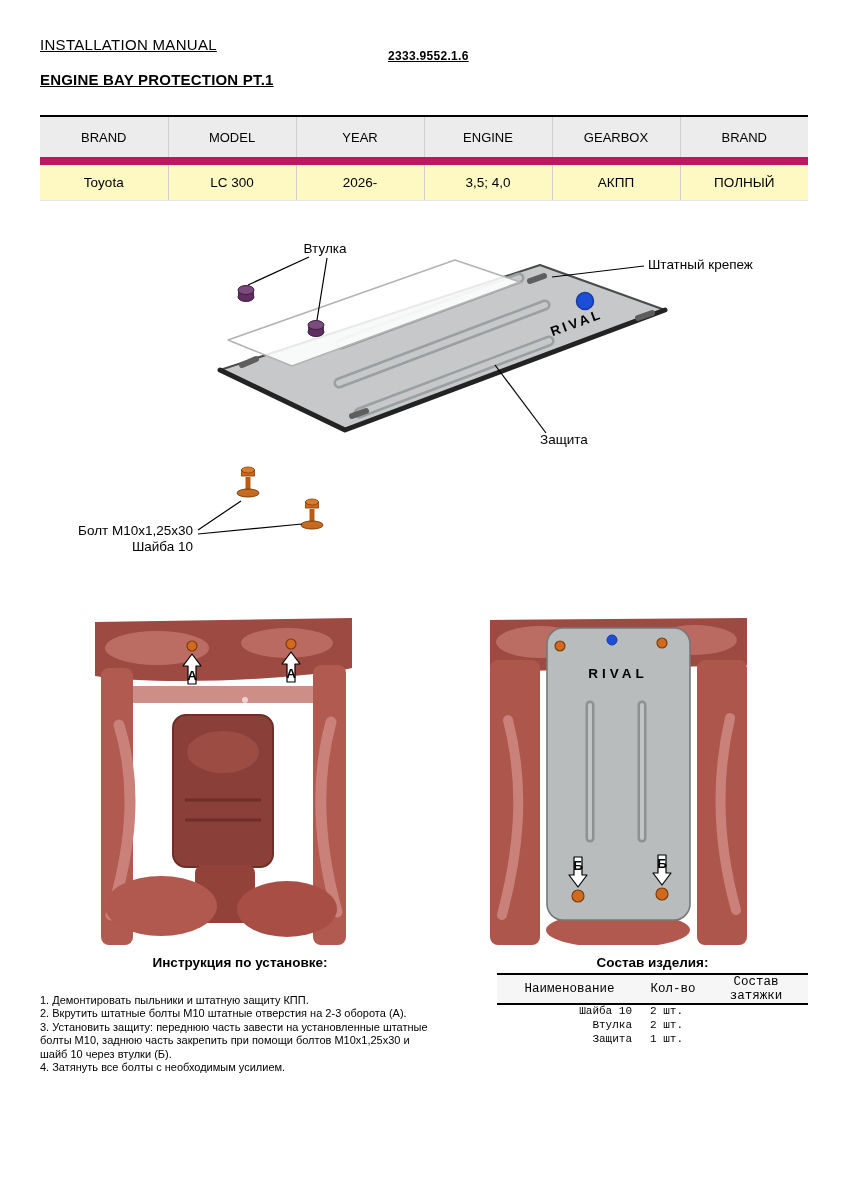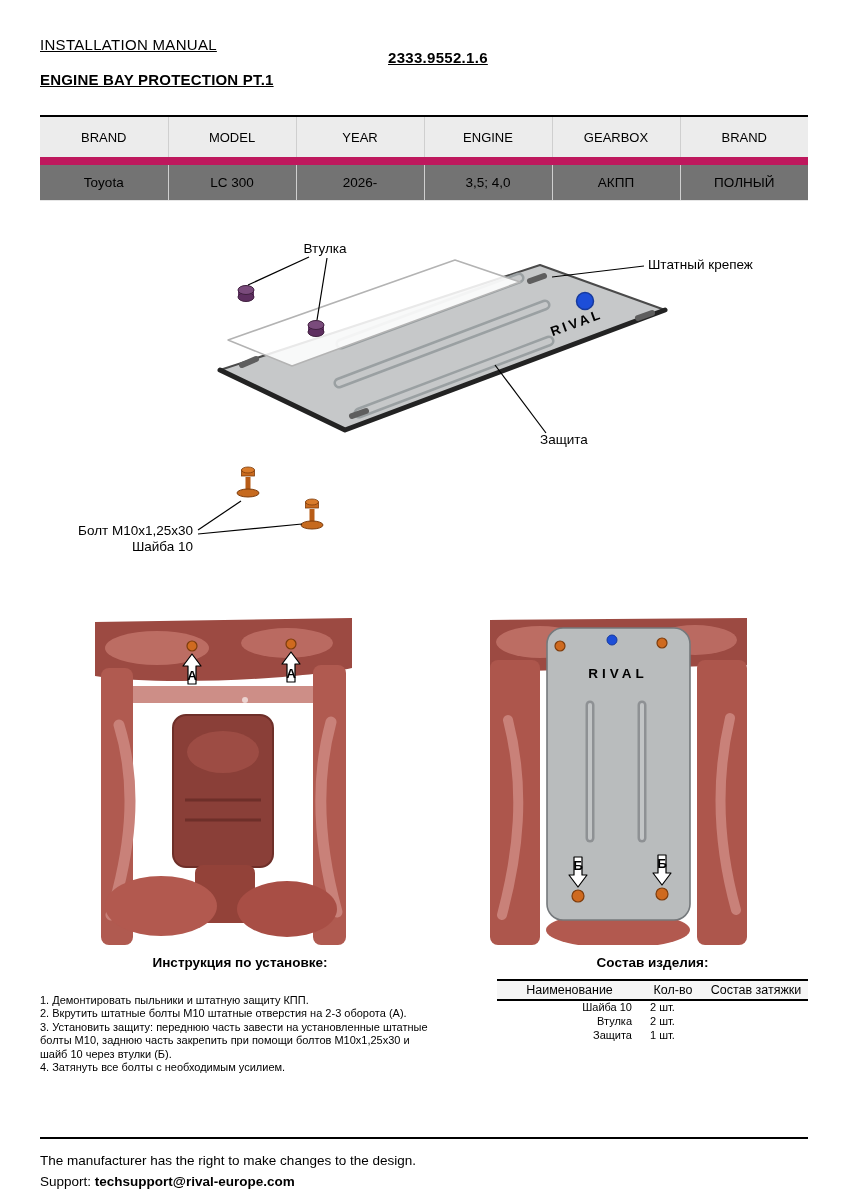--- a/index.html
+++ b/index.html
@@ -10,50 +10,50 @@
     color:#000;
     position:relative;
   }
   .page { width:848px; height:1200px; padding:36px 40px 0; position:relative; overflow:hidden; }
 
   
   .doc-header { display:flex; align-items:flex-start;text-decoration:underline; }
   .title-block { width:348px; }
   .t1 { font-size:15px; letter-spacing:.3px; }
   .t2 { font-size:15px; font-weight:bold; margin-top:18px; letter-spacing:.2px; }
-  .part-number { font-size:15px; font-weight:bold; margin-top:13px; letter-spacing:.3px; }
+  .part-number { font-size:12px; font-weight:bold; margin-top:13px; letter-spacing:.3px; }
 
   
   .spec-table { width:100%; border-collapse:collapse; margin-top:27px; border-top:2px solid #000; table-layout:fixed; }
   .spec-table th {
     background:#ececec; font-weight:normal; font-size:13px; height:45px;
     text-align:center; border-bottom:8px solid #be185d;
   }
   .spec-table td {
     font-size:13.5px; height:39px; text-align:center;
-    background:#737373; border-bottom:1px solid #e6e6e6;
+    background:#fef9c3; border-bottom:1px solid #e6e6e6;
   }
   .spec-table th + th, .spec-table td + td { border-left:1px solid #cfcfcf; }
 
   
   .diagram { margin-top:34px; }
   .diagram svg, .photo svg { display:block; }
   .svg-label { font-family:"Liberation Sans", sans-serif; font-size:13.5px; fill:#000; }
 
   
   .photos { display:flex; margin-top:25px; margin-left:55px; gap:138px; }
   .photo { width:257px; height:335px; background:#fff; }
 
   
   .bottom { display:flex; margin-top:10px; }
   .instructions { width:400px; }
   .section-title { font-size:13.5px; font-weight:bold;text-align:center; }
   .steps { margin-top:24px; font-size:11px; line-height:13.5px; width:398px; }
   .parts { margin-left:57px; width:311px; }
-  .parts-table { width:100%; border-collapse:collapse; margin-top:9px; border-top:2px solid #000; table-layout:fixed; }
+  .parts-table { width:100%; border-collapse:collapse; margin-top:3px; border-top:2px solid #000; table-layout:fixed;font-family:Liberation Mono, monospace; }
   .parts-table th {
     font-weight:normal; font-size:12.5px; height:20px; background:#f6f6f6;
     border-bottom:2px solid #000; text-align:center;
   }
   .parts-table td { font-size:11px; height:14px; }
   .col-name  { width:145px; }
   .col-qty   { width:62px; }
   .col-torq  { width:104px; }
   .parts-table td.name { text-align:right; padding-right:10px; }
   .parts-table td.qty  { text-align:left; padding-left:8px; }
@@ -280,21 +280,14 @@
           <tr>
             <td class="name">Защита</td>
             <td class="qty">1 шт.</td>
             <td class="torq"></td>
           </tr>
         </tbody>
       </table>
     </div>
   </div>
 
-  <div class="footer">
-    <div>The manufacturer has the right to make changes to the design.</div>
-    <div>
-      <span>Support:</span>
-      <span class="email">techsupport@rival-europe.com</span>
-    </div>
-  </div>
 
 </div>
 
 </body></html>

